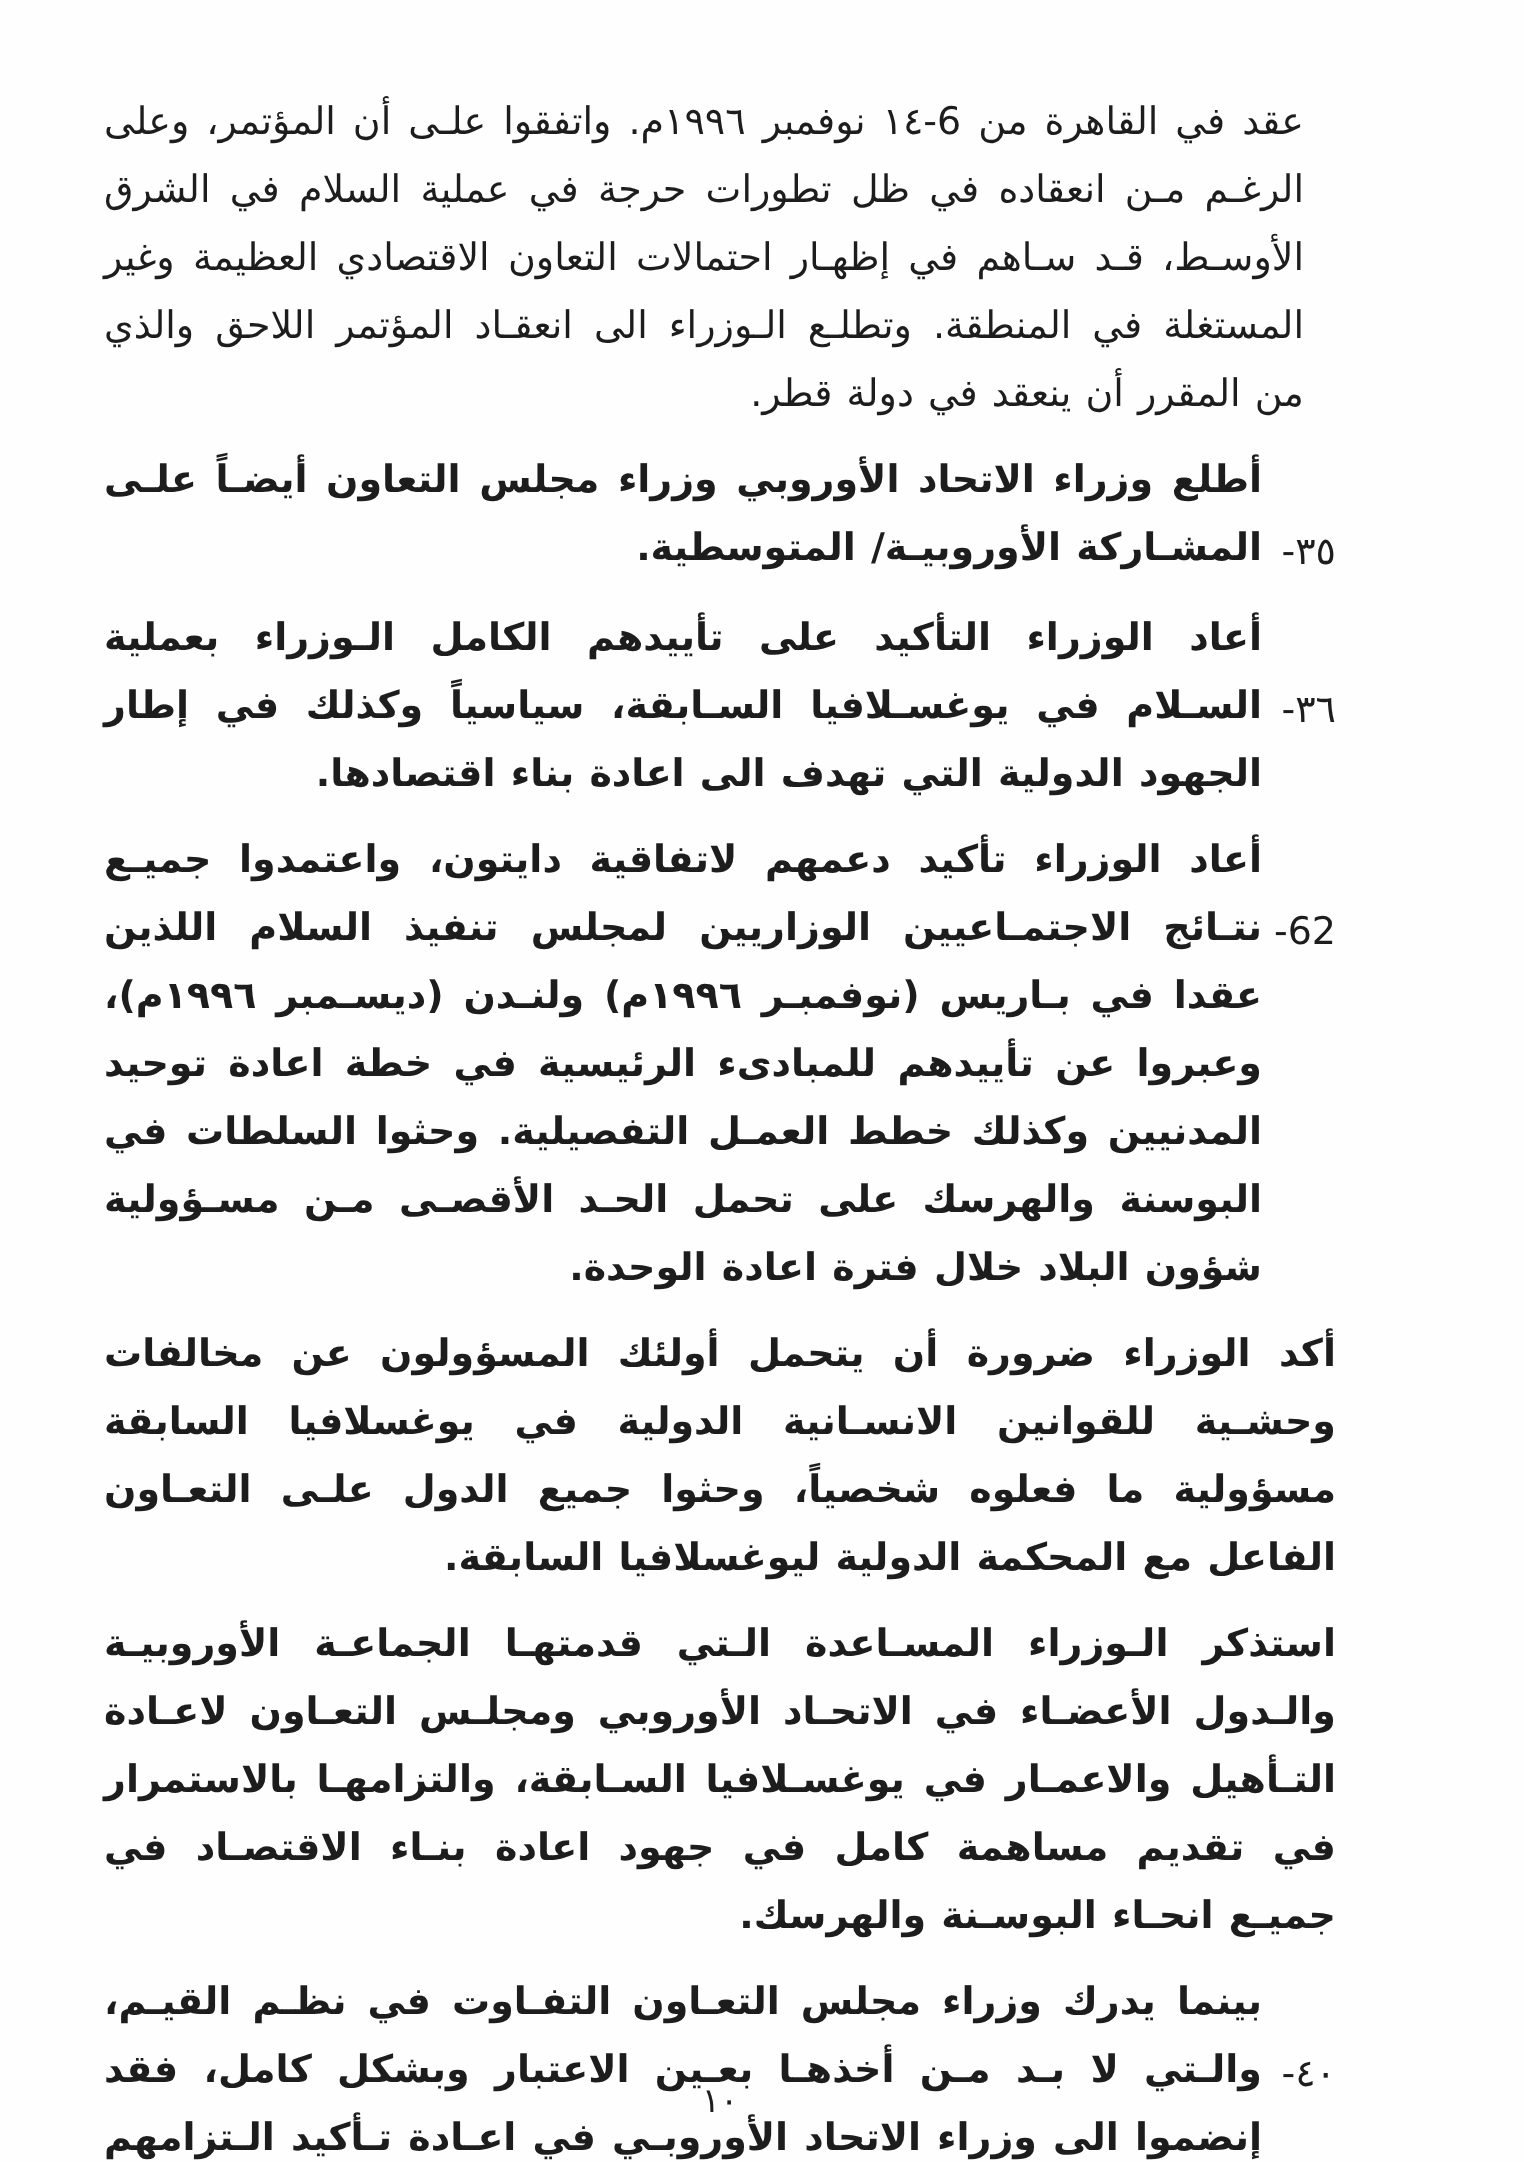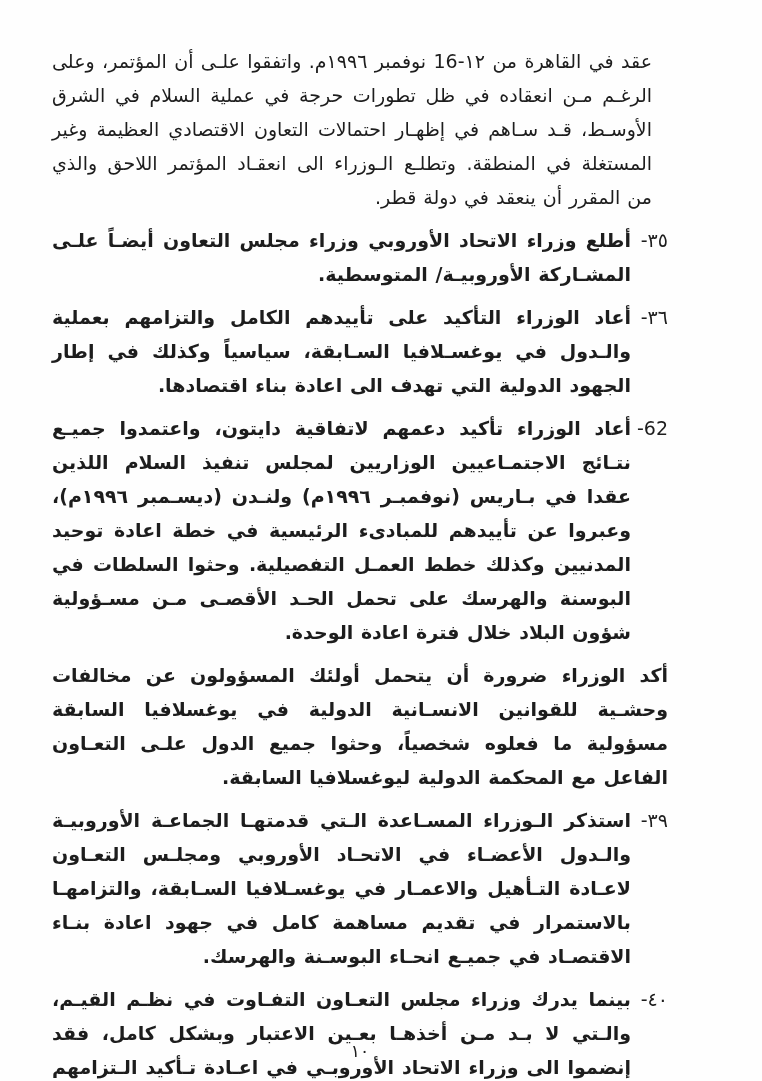--- a/index.html
+++ b/index.html
@@ -32,20 +32,21 @@
     display: flex;
     direction: rtl;
     margin-top: 9px;
     font-size: 19px;
     line-height: 34px;
   }
   .item .num {
     flex: 0 0 37px;
     text-align: right;
     white-space: nowrap;
+    margin-top: 36px;
   }
   .item .itext {
     flex: 1 1 auto;
     text-align: justify;
     text-align-last: right;
     word-spacing: 1px;
     font-weight: bold;
   }
   .page-number {
     position: absolute;
@@ -55,43 +56,42 @@
     text-align: center;
     font-size: 17px;
     color: #1d1d1d;
   }
 </style>
 </head>
 <body>
 
 <div class="page">
 
-  <div class="intro">عقد في القاهرة من ١٢-16 نوفمبر ١٩٩٦م. واتفقوا علـى أن المؤتمر، وعلى الرغـم مـن انعقاده في ظل تطورات حرجة في عملية السلام في الشرق الأوسـط، قـد سـاهم في إظهـار احتمالات التعاون الاقتصادي العظيمة وغير المستغلة في المنطقة. وتطلـع الـوزراء الى انعقـاد المؤتمر اللاحق والذي من المقرر أن ينعقد في دولة قطر.</div>
+  <div class="intro">عقد في القاهرة من 6-١٤ نوفمبر ١٩٩٦م. واتفقوا علـى أن المؤتمر، وعلى الرغـم مـن انعقاده في ظل تطورات حرجة في عملية السلام في الشرق الأوسـط، قـد سـاهم في إظهـار احتمالات التعاون الاقتصادي العظيمة وغير المستغلة في المنطقة. وتطلـع الـوزراء الى انعقـاد المؤتمر اللاحق والذي من المقرر أن ينعقد في دولة قطر.</div>
 
   <div class="item">
     <span class="num">٣٥-</span>
     <span class="itext">أطلع وزراء الاتحاد الأوروبي وزراء مجلس التعاون أيضـاً علـى المشـاركة الأوروبيـة/ المتوسطية.</span>
   </div>
 
   <div class="item">
     <span class="num">٣٦-</span>
-    <span class="itext">أعاد الوزراء التأكيد على تأييدهم الكامل والتزامهم بعملية والـدول في يوغسـلافيا السـابقة، سياسياً وكذلك في إطار الجهود الدولية التي تهدف الى اعادة بناء اقتصادها.</span>
+    <span class="itext">أعاد الوزراء التأكيد على تأييدهم الكامل الـوزراء بعملية السـلام في يوغسـلافيا السـابقة، سياسياً وكذلك في إطار الجهود الدولية التي تهدف الى اعادة بناء اقتصادها.</span>
   </div>
 
   <div class="item">
     <span class="num">62-</span>
     <span class="itext">أعاد الوزراء تأكيد دعمهم لاتفاقية دايتون، واعتمدوا جميـع نتـائج الاجتمـاعيين الوزاريين لمجلس تنفيذ السلام اللذين عقدا في بـاريس (نوفمبـر ١٩٩٦م) ولنـدن (ديسـمبر ١٩٩٦م)، وعبروا عن تأييدهم للمبادىء الرئيسية في خطة اعادة توحيد المدنيين وكذلك خطط العمـل التفصيلية. وحثوا السلطات في البوسنة والهرسك على تحمل الحـد الأقصـى مـن مسـؤولية شؤون البلاد خلال فترة اعادة الوحدة.</span>
   </div>
 
   <div class="item">
     <span class="itext">أكد الوزراء ضرورة أن يتحمل أولئك المسؤولون عن مخالفات وحشـية للقوانين الانسـانية الدولية في يوغسلافيا السابقة مسؤولية ما فعلوه شخصياً، وحثوا جميع الدول علـى التعـاون الفاعل مع المحكمة الدولية ليوغسلافيا السابقة.</span>
   </div>
 
   <div class="item">
-    <span class="num">٣٩-</span>
     <span class="itext">استذكر الـوزراء المسـاعدة الـتي قدمتهـا الجماعـة الأوروبيـة والـدول الأعضـاء في الاتحـاد الأوروبي ومجلـس التعـاون لاعـادة التـأهيل والاعمـار في يوغسـلافيا السـابقة، والتزامهـا بالاستمرار في تقديم مساهمة كامل في جهود اعادة بنـاء الاقتصـاد في جميـع انحـاء البوسـنة والهرسك.</span>
   </div>
 
   <div class="item">
     <span class="num">٤٠-</span>
     <span class="itext">بينما يدرك وزراء مجلس التعـاون التفـاوت في نظـم القيـم، والـتي لا بـد مـن أخذهـا بعـين الاعتبار وبشكل كامل، فقد إنضموا الى وزراء الاتحاد الأوروبـي في اعـادة تـأكيد الـتزامهم المستمر للرقي بحقوق الانسان. واستذكر الوزراء ما أعربـت عنـه جميـع الـدول مـن الـتزام، خلال المؤتمر العالمي لحقوق الانسان في فيينا، بمبـدأ أن "جميـع حقـوق الانسـان عالميـة، غـير قابلة للتجزئة، ومترابطة ببعضها البعض".</span>
   </div>
 
   <div class="page-number">١٠</div>
 

